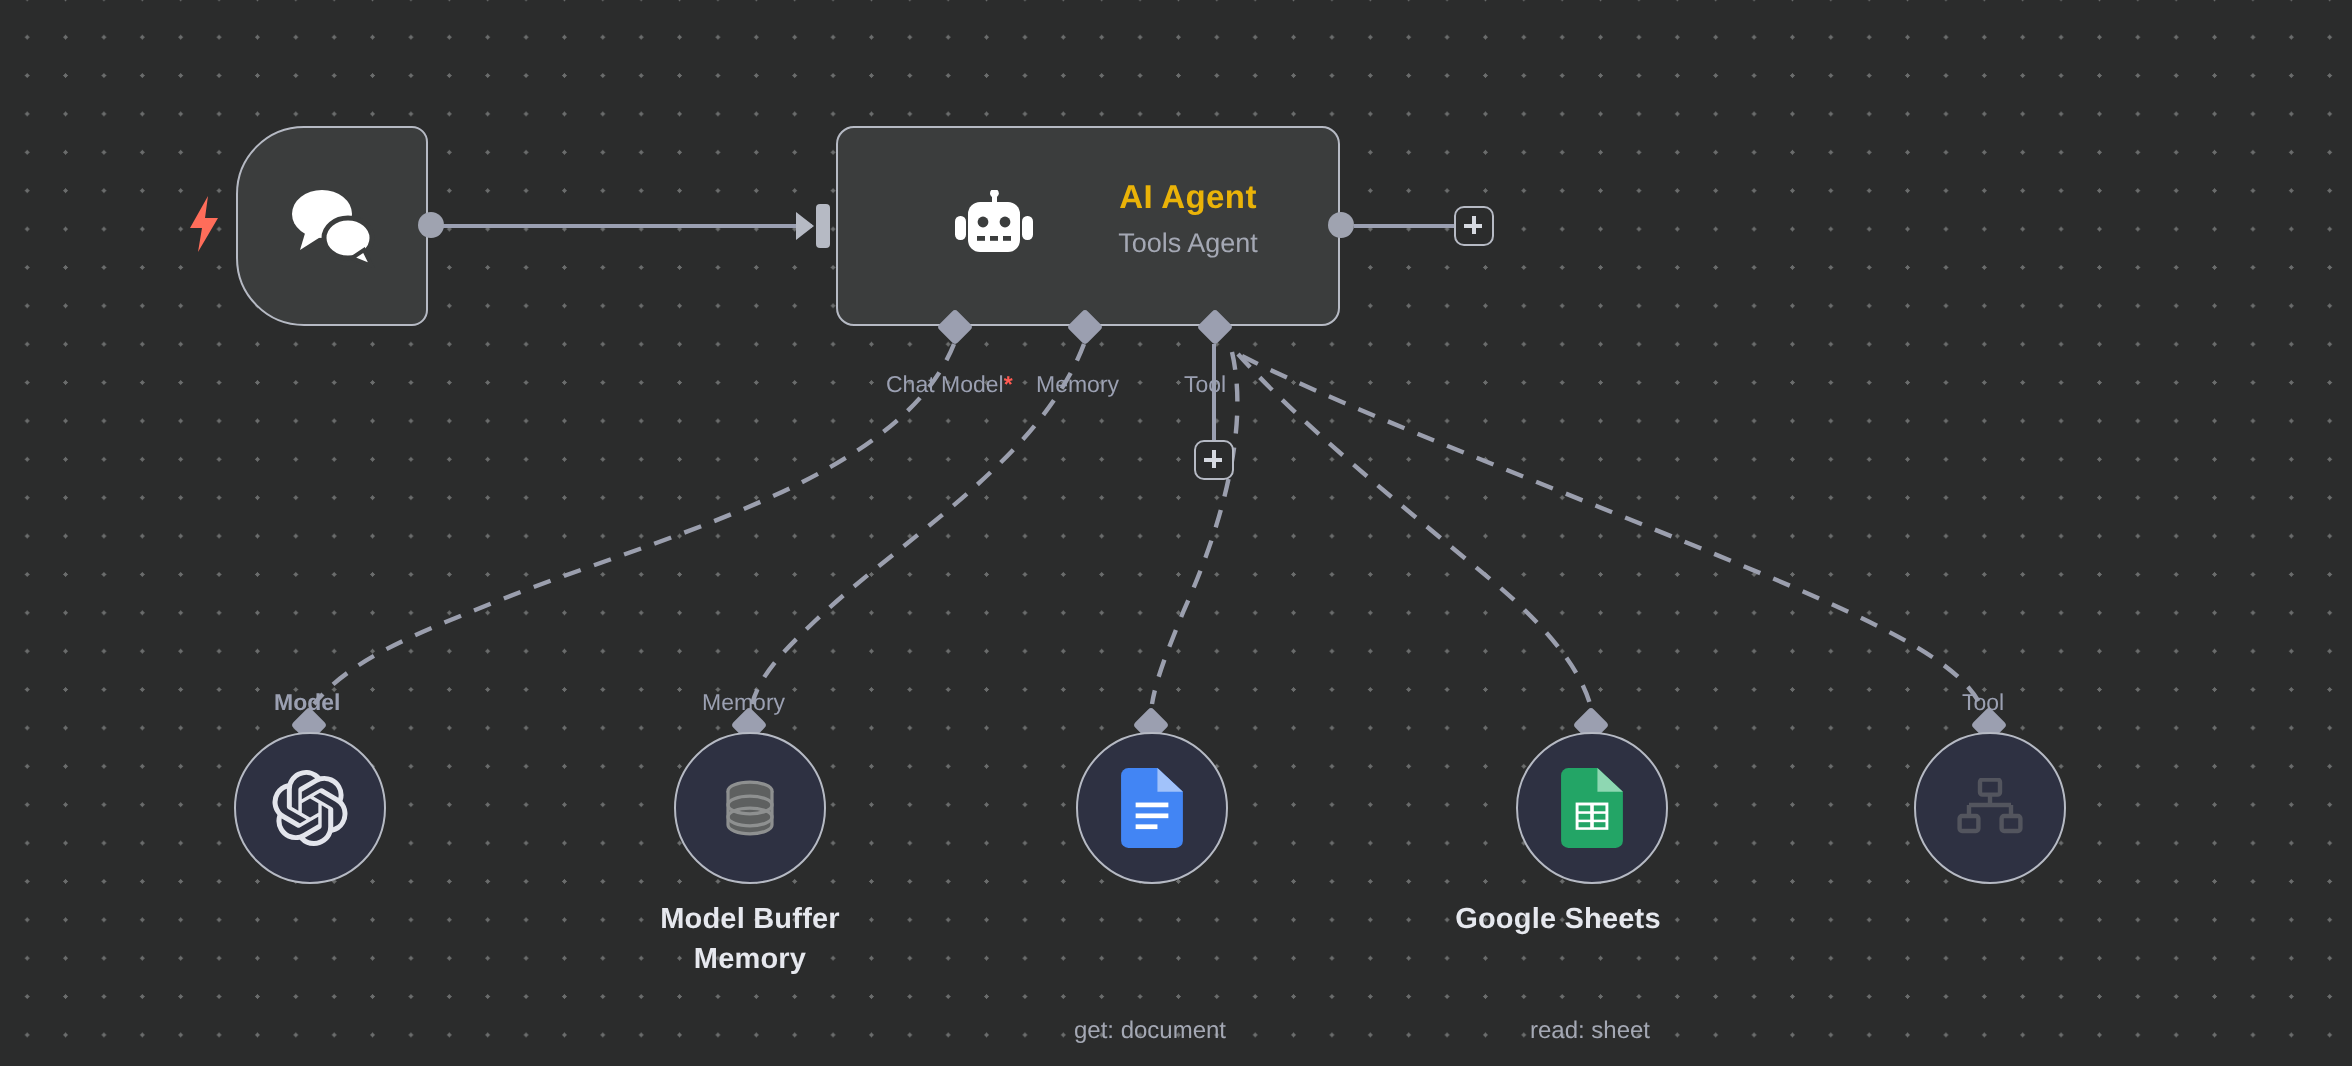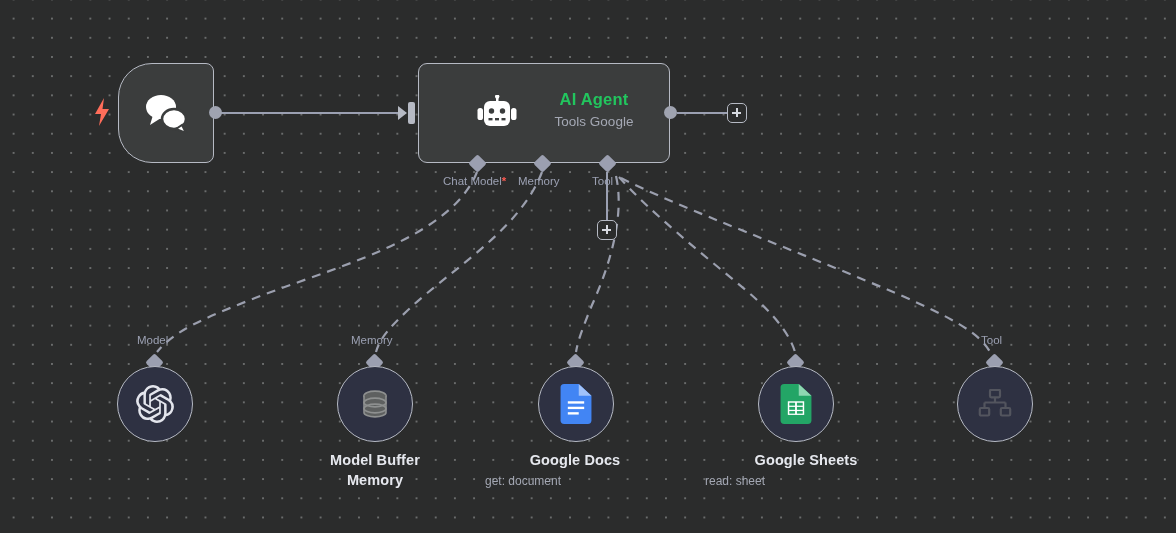--- a/index.html
+++ b/index.html
@@ -35,24 +35,26 @@
     text-align: center;
     color: #e6e8ee;
     font-weight: bold;
     font-size: 14.5px;
     line-height: 20px;
     letter-spacing: .1px;
     white-space: pre-line;
   }
   .node-sublabel {
     position: absolute;
+    text-align: center;
     color: #a4a8b4;
     font-weight: normal;
     font-size: 12px;
     line-height: 16px;
+    margin-top: 34px;
   }
 
   
   .trigger-node {
     position: absolute;
     left: 118px;
     top: 63px;
     width: 96px;
     height: 100px;
     background: #3b3d3d;
@@ -94,21 +96,21 @@
     top: 31px;
     width: 40px;
     height: 38px;
   }
   .agent-title {
     position: absolute;
     left: 110px;
     top: 26px;
     width: 130px;
     text-align: center;
-    color: #22c55e;
+    color: #eab308;
     font-size: 16.5px;
     font-weight: bold;
     letter-spacing: .2px;
   }
   .agent-subtitle {
     position: absolute;
     left: 110px;
     top: 50px;
     width: 130px;
     text-align: center;
@@ -145,20 +147,21 @@
     height: 13px;
     background: #9b9fb0;
     transform: rotate(45deg);
     border-radius: 2px;
   }
   .conn-label {
     position: absolute;
     color: #9ba0b2;
     font-size: 11.5px;
     white-space: nowrap;
+    margin-top: 12px;
   }
   .req-star { color: #ff5a52; font-weight: bold; }
 
   
   .plus-btn {
     position: absolute;
     width: 20px;
     height: 20px;
     border: 1.6px solid #b6bac4;
     border-radius: 5px;
@@ -237,39 +240,39 @@
       <rect x="7" y="6" width="26" height="25" rx="6" fill="#ffffff"></rect>
       <rect x="0.5" y="13" width="5.5" height="12" rx="2.6" fill="#ffffff"></rect>
       <rect x="34" y="13" width="5.5" height="12" rx="2.6" fill="#ffffff"></rect>
       <circle cx="14.5" cy="16" r="2.7" fill="#3b3d3d"></circle>
       <circle cx="25.5" cy="16" r="2.7" fill="#3b3d3d"></circle>
       <rect x="11.5" y="23" width="4" height="2.4" fill="#3b3d3d"></rect>
       <rect x="18" y="23" width="4" height="2.4" fill="#3b3d3d"></rect>
       <rect x="24.5" y="23" width="4" height="2.4" fill="#3b3d3d"></rect>
     </svg>
     <div class="agent-title">AI Agent</div>
-    <div class="agent-subtitle">Tools Google</div>
+    <div class="agent-subtitle">Tools Agent</div>
   </div>
 
   <div class="out-dot" style="left:664px; top:106px;"></div>
   <div class="plus-btn" style="left:727px; top:103px;"></div>
 
   <div class="diamond" style="left:471px; top:157px;"></div>
   <div class="diamond" style="left:536px; top:157px;"></div>
   <div class="diamond" style="left:601px; top:157px;"></div>
 
   <div class="conn-label" style="left:443px; top:175px;">
     <span>Chat Model</span><span class="req-star">*</span>
   </div>
   <div class="conn-label" style="left:518px; top:175px;">Memory</div>
   <div class="conn-label" style="left:592px; top:175px;">Tool</div>
 
   <div class="plus-btn" style="left:597px; top:220px;"></div>
 
-  <div class="conn-label" style="left:137px; top:334px;">Model</div>
+  <div class="conn-label" style="left:137px; top:334px;font-weight:bold;">Model</div>
   <div class="diamond" style="left:148px; top:356px;"></div>
   <div class="sub-node" style="left:117px; top:366px;">
     <svg class="sub-icon" width="38" height="38" viewBox="0 0 24 24" xmlns="http://www.w3.org/2000/svg">
       <path fill="#e3e5ec" d="M22.28 9.82a5.99 5.99 0 0 0-.52-4.91 6.05 6.05 0 0 0-6.51-2.9A6.07 6.07 0 0 0 4.98 4.18a6 6 0 0 0-4 2.9 6.06 6.06 0 0 0 .74 7.1 5.98 5.98 0 0 0 .51 4.91 6.05 6.05 0 0 0 6.52 2.9A5.99 5.99 0 0 0 13.26 24a6.06 6.06 0 0 0 5.77-4.21 6 6 0 0 0 4-2.9 6.06 6.06 0 0 0-.75-7.07Zm-9.02 12.6a4.48 4.48 0 0 1-2.88-1.04l.14-.08 4.78-2.76a.79.79 0 0 0 .39-.68v-6.74l2.02 1.17a.07.07 0 0 1 .04.06v5.58a4.5 4.5 0 0 1-4.5 4.49ZM3.6 18.3a4.47 4.47 0 0 1-.54-3.01l.14.09 4.78 2.76a.77.77 0 0 0 .78 0l5.84-3.37v2.33a.08.08 0 0 1-.03.07l-4.83 2.79a4.5 4.5 0 0 1-6.14-1.65ZM2.34 7.9a4.49 4.49 0 0 1 2.35-1.97V11.6a.77.77 0 0 0 .38.68l5.81 3.35-2.02 1.17a.07.07 0 0 1-.07 0l-4.83-2.8A4.5 4.5 0 0 1 2.34 7.9Zm16.6 3.86L13.1 8.38 15.12 7.2a.07.07 0 0 1 .07 0l4.83 2.79a4.49 4.49 0 0 1-.68 8.1v-5.65a.78.78 0 0 0-.39-.68Zm2.01-3.02-.14-.09-4.77-2.78a.78.78 0 0 0-.79 0L9.42 9.25V6.92a.07.07 0 0 1 .03-.07l4.83-2.79a4.5 4.5 0 0 1 6.68 4.65ZM8.32 12.87 6.3 11.7a.07.07 0 0 1-.04-.06V6.07a4.5 4.5 0 0 1 7.37-3.45l-.14.08L8.71 5.46a.79.79 0 0 0-.39.68v6.73Zm1.1-2.36 2.6-1.5 2.61 1.5v3l-2.6 1.5-2.61-1.5v-3Z"></path>
     </svg>
   </div>
 
   <div class="conn-label" style="left:351px; top:334px;">Memory</div>
   <div class="diamond" style="left:368px; top:356px;"></div>
   <div class="sub-node" style="left:337px; top:366px;">
@@ -286,38 +289,37 @@
   <div class="diamond" style="left:569px; top:356px;"></div>
   <div class="sub-node" style="left:538px; top:366px;">
     <svg class="sub-icon" width="34" height="40" viewBox="0 0 34 44" xmlns="http://www.w3.org/2000/svg">
       <path d="M4 0 h16 l14 13 v27 a4 4 0 0 1 -4 4 H4 a4 4 0 0 1 -4 -4 V4 a4 4 0 0 1 4 -4 Z" fill="#4285f4"></path>
       <path d="M20 0 l14 13 h-14 Z" fill="#a1c2fa"></path>
       <rect x="8" y="19" width="18" height="2.6" fill="#ffffff"></rect>
       <rect x="8" y="25" width="18" height="2.6" fill="#ffffff"></rect>
       <rect x="8" y="31" width="12" height="2.6" fill="#ffffff"></rect>
     </svg>
   </div>
-  <div class="node-label" style="left:485px; top:450px; width:180px;">Google Docs</div>
   <div class="node-sublabel" style="left:485px; top:473px; width:180px;">get: document</div>
 
   <div class="diamond" style="left:789px; top:356px;"></div>
   <div class="sub-node" style="left:758px; top:366px;">
     <svg class="sub-icon" width="34" height="40" viewBox="0 0 34 44" xmlns="http://www.w3.org/2000/svg">
       <path d="M4 0 h16 l14 13 v27 a4 4 0 0 1 -4 4 H4 a4 4 0 0 1 -4 -4 V4 a4 4 0 0 1 4 -4 Z" fill="#23a566"></path>
       <path d="M20 0 l14 13 h-14 Z" fill="#8ed7b2"></path>
       <rect x="8" y="19" width="18" height="15" fill="#ffffff"></rect>
       <rect x="9.6" y="20.6" width="6.4" height="3.2" fill="#23a566"></rect>
       <rect x="18" y="20.6" width="6.4" height="3.2" fill="#23a566"></rect>
       <rect x="9.6" y="25.2" width="6.4" height="3.2" fill="#23a566"></rect>
       <rect x="18" y="25.2" width="6.4" height="3.2" fill="#23a566"></rect>
       <rect x="9.6" y="29.8" width="6.4" height="2.8" fill="#23a566"></rect>
       <rect x="18" y="29.8" width="6.4" height="2.8" fill="#23a566"></rect>
     </svg>
   </div>
-  <div class="node-label" style="left:716px; top:450px; width:180px;text-align:center;">Google Sheets</div>
+  <div class="node-label" style="left:689px; top:450px; width:180px;text-align:center;">Google Sheets</div>
   <div class="node-sublabel" style="left:705px; top:473px; width:180px;">read: sheet</div>
 
   <div class="conn-label" style="left:981px; top:334px;">Tool</div>
   <div class="diamond" style="left:988px; top:356px;"></div>
   <div class="sub-node" style="left:957px; top:366px;">
     <svg class="sub-icon" width="34" height="30" viewBox="0 0 34 30" xmlns="http://www.w3.org/2000/svg">
       <rect x="12" y="0.8" width="10" height="7.5" rx="1.2" fill="none" stroke="#53555e" stroke-width="2.2"></rect>
       <path d="M 17 8.3 L 17 13.5 M 6.5 13.5 L 27.5 13.5 M 6.5 13.5 L 6.5 19 M 27.5 13.5 L 27.5 19" fill="none" stroke="#53555e" stroke-width="2.2"></path>
       <rect x="1.8" y="19" width="9.4" height="7.5" rx="1.2" fill="none" stroke="#53555e" stroke-width="2.2"></rect>
       <rect x="22.8" y="19" width="9.4" height="7.5" rx="1.2" fill="none" stroke="#53555e" stroke-width="2.2"></rect>

